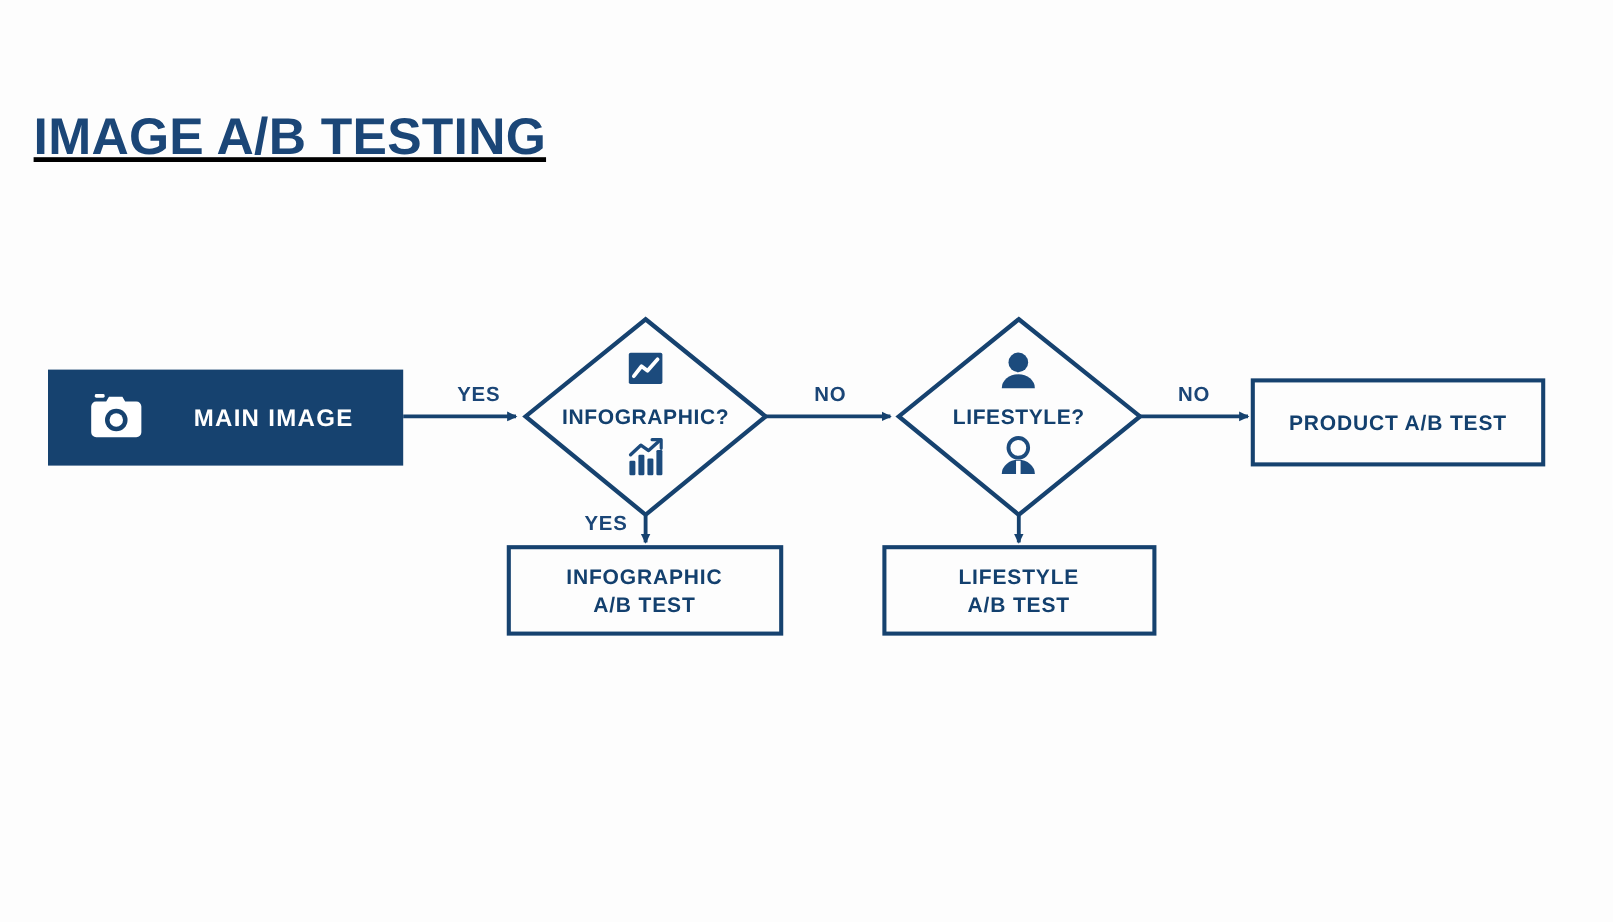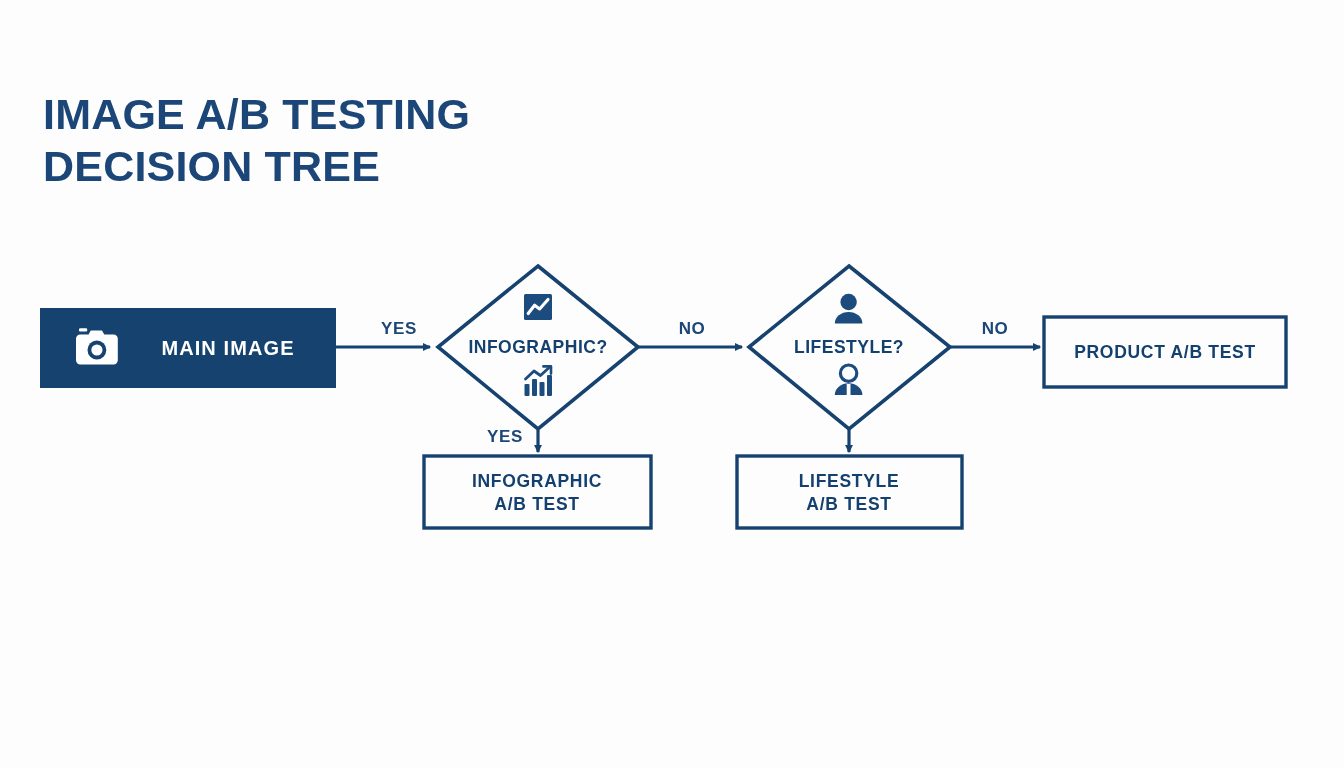--- a/index.html
+++ b/index.html
@@ -20,23 +20,24 @@
   }
   #diagram-svg {
     position: absolute;
     left: 0;
     top: 0;
     width: 1344px;
     height: 768px;
   }
   .title-block {
     position: absolute;
-    left: 43px;
+    left: 28px;
     top: 88px;
     width: 620px;
+    text-decoration: underline;
   }
   .title-line {
     font-family: "Liberation Sans", sans-serif;
     font-weight: bold;
     font-size: 43px;
     line-height: 52px;
     letter-spacing: 0.2px;
     color: #1b4677;
     white-space: nowrap;
   }
@@ -75,21 +76,20 @@
     fill: #16426f;
   }
 </style>
 </head>
 <body>
 
 <div id="canvas">
 
   <div class="title-block">
     <div class="title-line">IMAGE A/B TESTING</div>
-    <div class="title-line">DECISION TREE</div>
   </div>
 
   <svg id="diagram-svg" viewBox="0 0 1344 768">
     <defs>
       <marker id="arrowhead" markerWidth="9" markerHeight="9" refX="7.4" refY="4.5" orient="auto" markerUnits="userSpaceOnUse">
         <path d="M0,0.4 L8.6,4.5 L0,8.6 Z" class="fill-navy"></path>
       </marker>
     </defs>
 
     <g>

